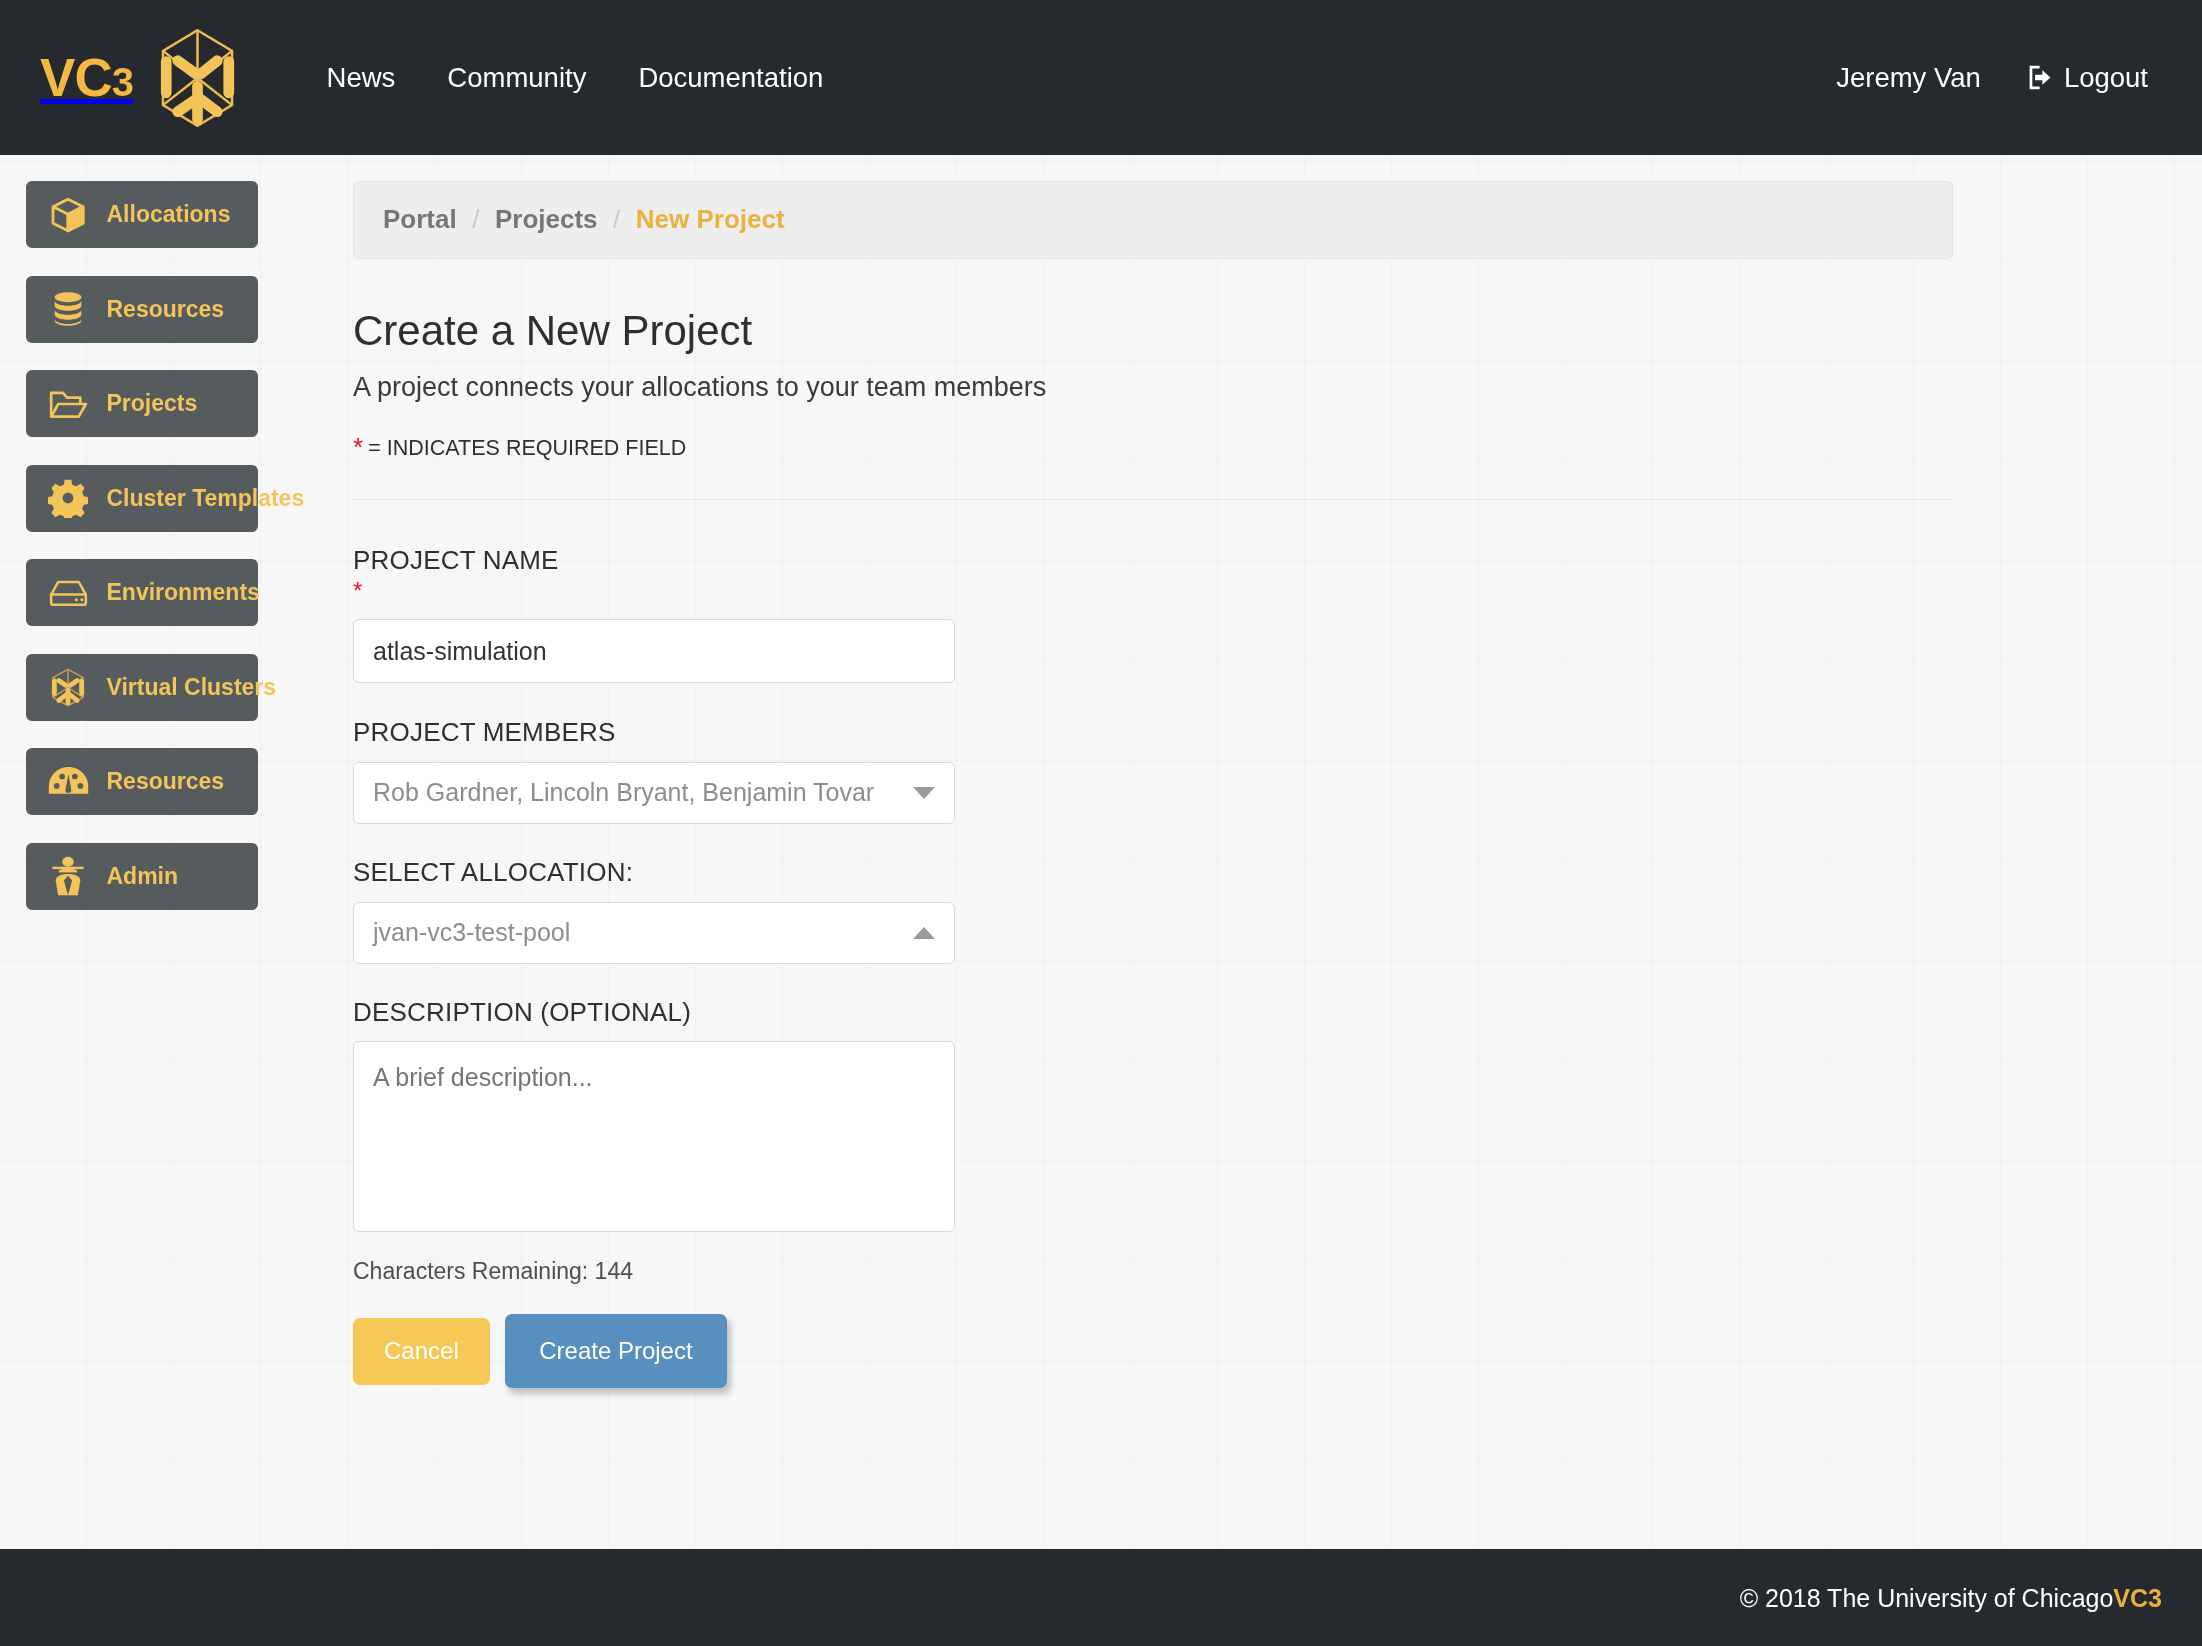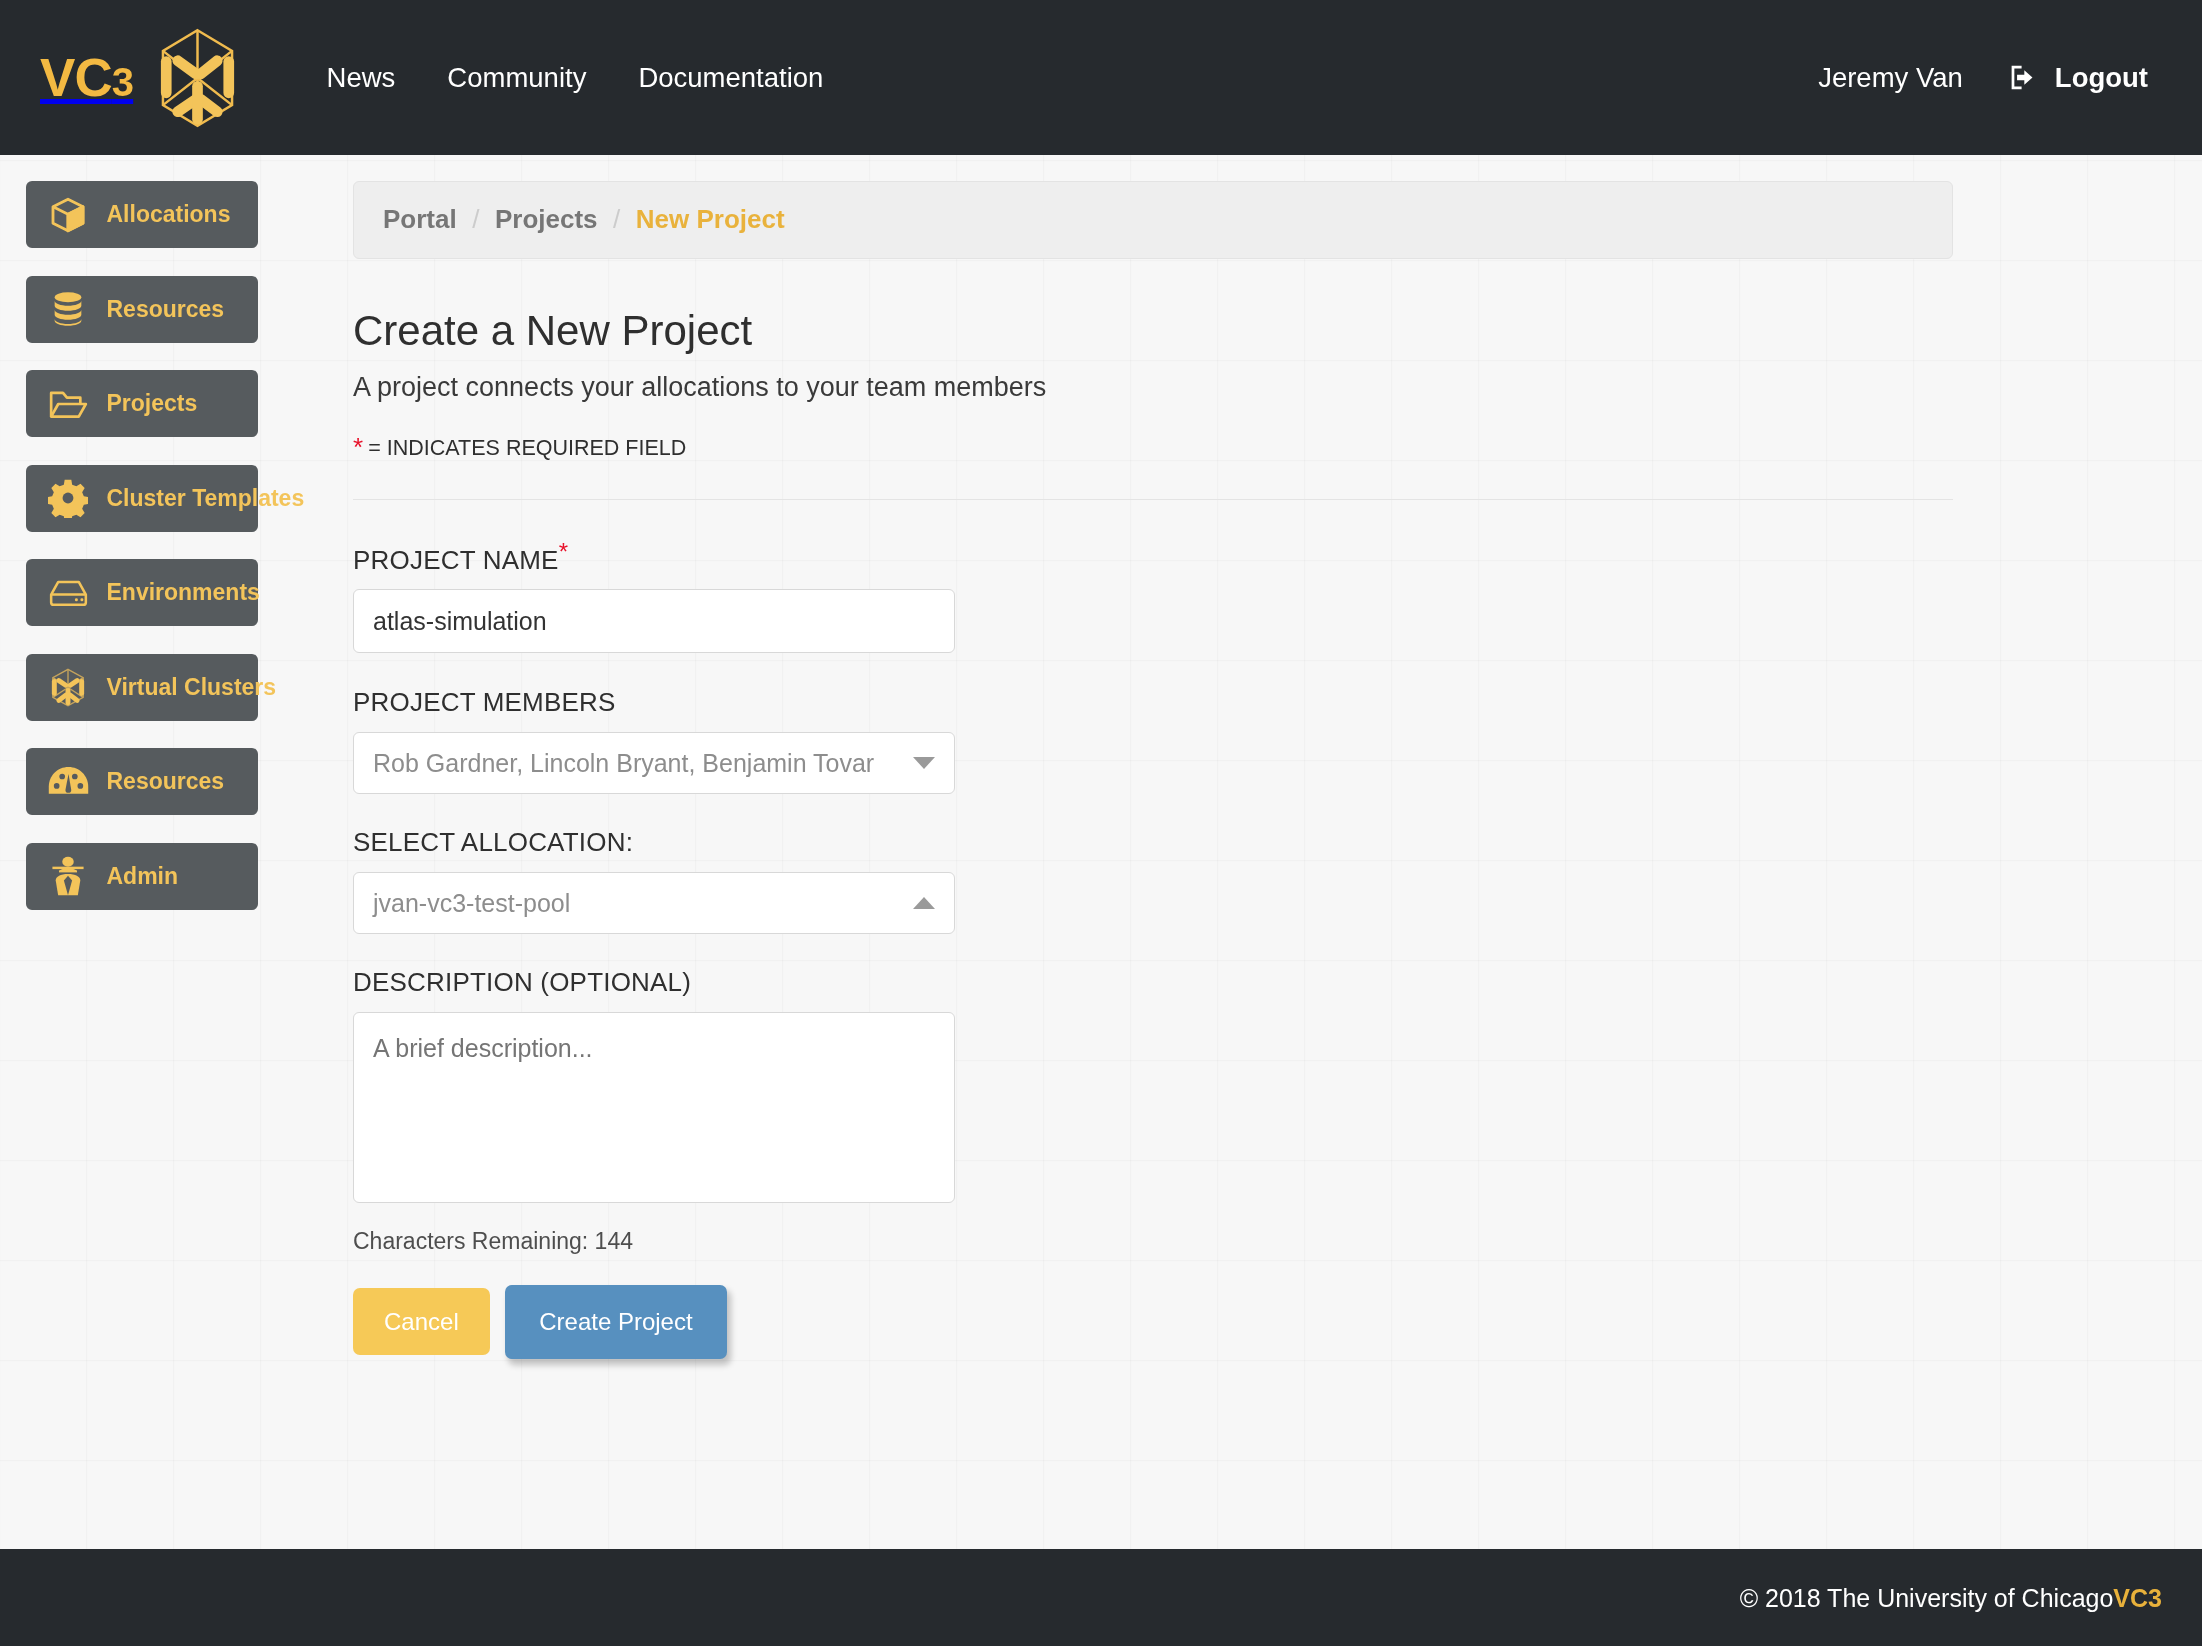--- a/index.html
+++ b/index.html
@@ -69,24 +69,23 @@
     font-size: 27.5px;
     padding: 15.5px 26px;
     white-space: nowrap;
   }
   .nav-logout {
     color: #ffffff;
     font-size: 27.5px;
     padding: 15.5px 19px;
     display: flex;
     align-items: center;
-    gap: 18px;
+    gap: 9px;
     text-decoration: none;
     white-space: nowrap;
-    font-weight: bold;
   }
   .logout-ico { width: 29px; height: 29px; display:block; }
 
   
   .body-wrap {
     flex: 1;
     position: relative;
     background-color: #f7f7f7;
     background-image:
       linear-gradient(to right, rgba(0,0,0,0.028) 0.9px, transparent 0.9px),
@@ -180,22 +179,23 @@
     margin: 38px 0 0 0;
   }
 
   .form { padding-top: 45px; }
   .field-label {
     font-size: 26px;
     color: #2f2f2f;
     letter-spacing: 0.2px;
     display: flex;
     align-items: flex-start;
-    gap: 0;
+    gap: 8px;
     margin-bottom: 13.8px;
+    flex-direction: column;
   }
   .field-label .req-star { font-size: 24px; position: relative; top: -3.4px; }
 
   .text-input, .select-box, .textarea-box {
     width: 602px;
     background: #ffffff;
     border: 0.9px solid #d8d8d8;
     border-radius: 6px;
     font-family: "Liberation Sans", sans-serif;
     font-size: 25px;

